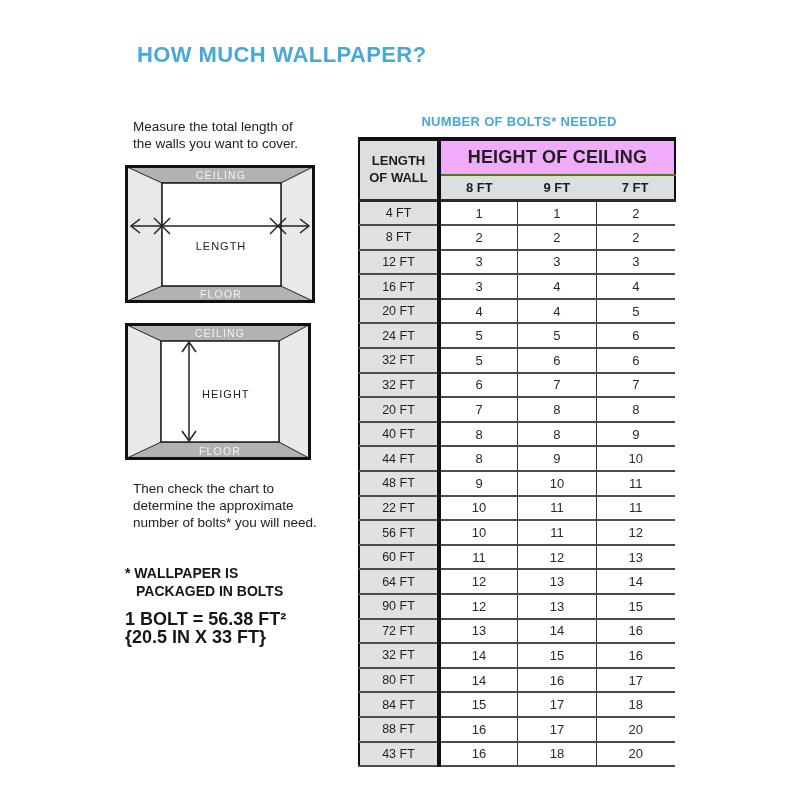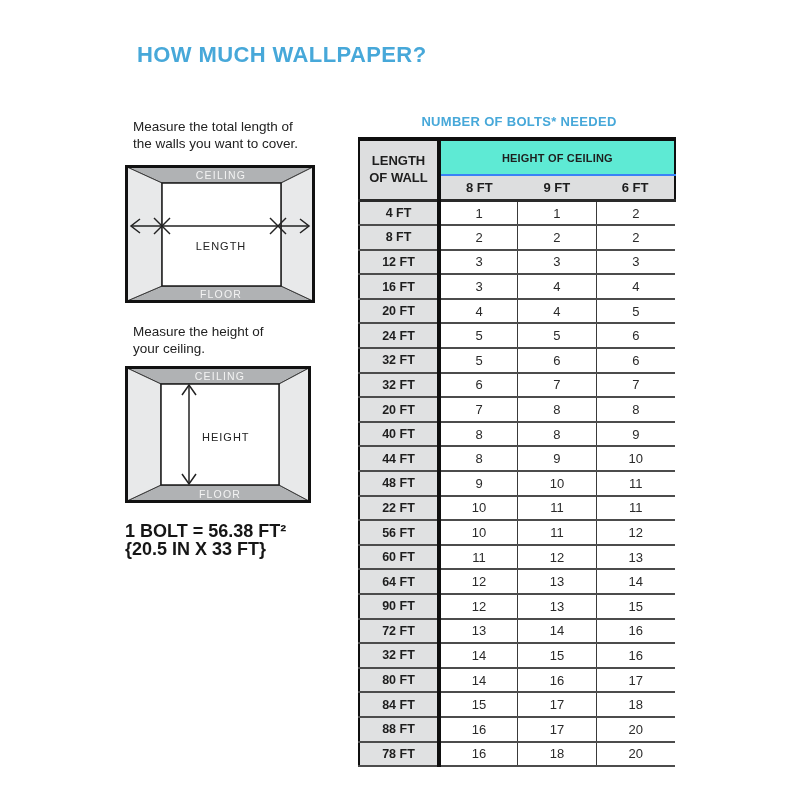--- a/index.html
+++ b/index.html
@@ -49,32 +49,32 @@
     border-collapse:collapse; table-layout:fixed;
     border-top:4px solid #0f0f0f; border-left:2px solid #0f0f0f;
   }
   table.bolts th, table.bolts td { text-align:center; vertical-align:middle; padding:0; }
   th.len-hdr {
     background:#dddedf; font-size:13px; font-weight:bold; line-height:1.3;
     white-space:pre-line; border-right:4px solid #0f0f0f;
     border-bottom:3px solid #2a2a2a;
   }
   th.ceil-hdr {
-    background:#5eead4; font-size:11px; font-weight:bold; height:33px;
-    border-bottom:2px solid #3b82f6; border-right:2px solid #0f0f0f;
+    background:#f0abfc; font-size:18px; font-weight:bold; height:33px;
+    border-bottom:2px solid #4d7c0f; border-right:2px solid #0f0f0f;
     letter-spacing:0.2px;
   }
   tr.sub-hdr th {
     background:#dddedf; font-size:13px; font-weight:bold; height:23px;
     border-bottom:3px solid #2a2a2a;
   }
   tr.sub-hdr th:last-child { border-right:2px solid #0f0f0f; }
   tbody tr { height:24.6px; }
   tbody th {
-    background:#e0e1e2; font-size:12.5px; font-weight:bold;
+    background:#e0e1e2; font-size:12.5px; font-weight:normal;
     border-right:4px solid #0f0f0f; border-bottom:2px solid #4c4c4c;
   }
   tbody td {
     background:#ffffff; font-size:13px; color:#2a2a2a;
     border-bottom:2px solid #4c4c4c; border-left:1.5px solid #3a3a3a;
   }
   tbody td:first-of-type { border-left:none; }
   
   .band-label { font-size:10.5px; letter-spacing:1.2px; fill:#f3f3f3; }
   .dim-label  { font-size:11px; letter-spacing:1px; fill:#222; }
@@ -103,41 +103,44 @@
       <line x1="29" y1="53" x2="45" y2="69"></line>
       <line x1="29" y1="69" x2="45" y2="53"></line>
       <line x1="145" y1="53" x2="161" y2="69"></line>
       <line x1="145" y1="69" x2="161" y2="53"></line>
     </g>
     <text class="band-label" x="96" y="14" text-anchor="middle">CEILING</text>
     <text class="band-label" x="96" y="133" text-anchor="middle">FLOOR</text>
     <text class="dim-label" x="96" y="85" text-anchor="middle">LENGTH</text>
   </svg>
 
-  <p class="step-text p2">Measure the height of
-your ceiling.</p>
 
   <svg class="diagram d2" width="186" height="137" viewBox="0 0 186 137">
     <polygon points="2,2 184,2 154,18 36,18" fill="#b0b2b4" stroke="#3a3a3a" stroke-width="1"></polygon>
     <polygon points="2,135 184,135 154,119 36,119" fill="#b0b2b4" stroke="#3a3a3a" stroke-width="1"></polygon>
     <polygon points="2,2 36,18 36,119 2,135" fill="#e8e9ea" stroke="#3a3a3a" stroke-width="1"></polygon>
     <polygon points="184,2 154,18 154,119 184,135" fill="#e8e9ea" stroke="#3a3a3a" stroke-width="1"></polygon>
     <rect x="36" y="18" width="118" height="101" fill="#ffffff" stroke="#1a1a1a" stroke-width="1.5"></rect>
     <rect x="1.5" y="1.5" width="183" height="134" fill="none" stroke="#111111" stroke-width="3"></rect>
     <g stroke="#222" stroke-width="1.5" fill="none">
       <line x1="64" y1="19" x2="64" y2="118"></line>
       <polyline points="57,29 64,19 71,29"></polyline>
       <polyline points="57,108 64,118 71,108"></polyline>
     </g>
     <text class="band-label" x="95" y="14" text-anchor="middle">CEILING</text>
     <text class="band-label" x="95" y="132" text-anchor="middle">FLOOR</text>
     <text class="dim-label" x="77" y="75">HEIGHT</text>
   </svg>
 
-
+  <p class="step-text p3">Then check the chart to
+determine the approximate
+number of bolts* you will need.</p>
+
+  <p class="footnote">* WALLPAPER IS
+PACKAGED IN BOLTS</p>
 
   <p class="bolt-info">
     <span>1 BOLT = 56.38 FT²</span><br>
     <span>{20.5 IN X 33 FT}</span>
   </p>
 </div>
 
 <h2 class="table-title">NUMBER OF BOLTS* NEEDED</h2>
 
 <table class="bolts">
@@ -149,21 +152,21 @@
   </colgroup>
   <thead>
     <tr>
       <th class="len-hdr" rowspan="2">LENGTH
 OF WALL</th>
       <th class="ceil-hdr" colspan="3">HEIGHT OF CEILING</th>
     </tr>
     <tr class="sub-hdr">
       <th>8 FT</th>
       <th>9 FT</th>
-      <th>6 FT</th>
+      <th>7 FT</th>
     </tr>
   </thead>
   <tbody>
       <tr>
         <th>4 FT</th>
         <td>1</td>
         <td>1</td>
         <td>2</td>
       </tr>
       <tr>
@@ -286,19 +289,19 @@
         <td>17</td>
         <td>18</td>
       </tr>
       <tr>
         <th>88 FT</th>
         <td>16</td>
         <td>17</td>
         <td>20</td>
       </tr>
       <tr>
-        <th>78 FT</th>
+        <th>43 FT</th>
         <td>16</td>
         <td>18</td>
         <td>20</td>
       </tr>
     </tbody>
 </table>
 
 </body></html>

